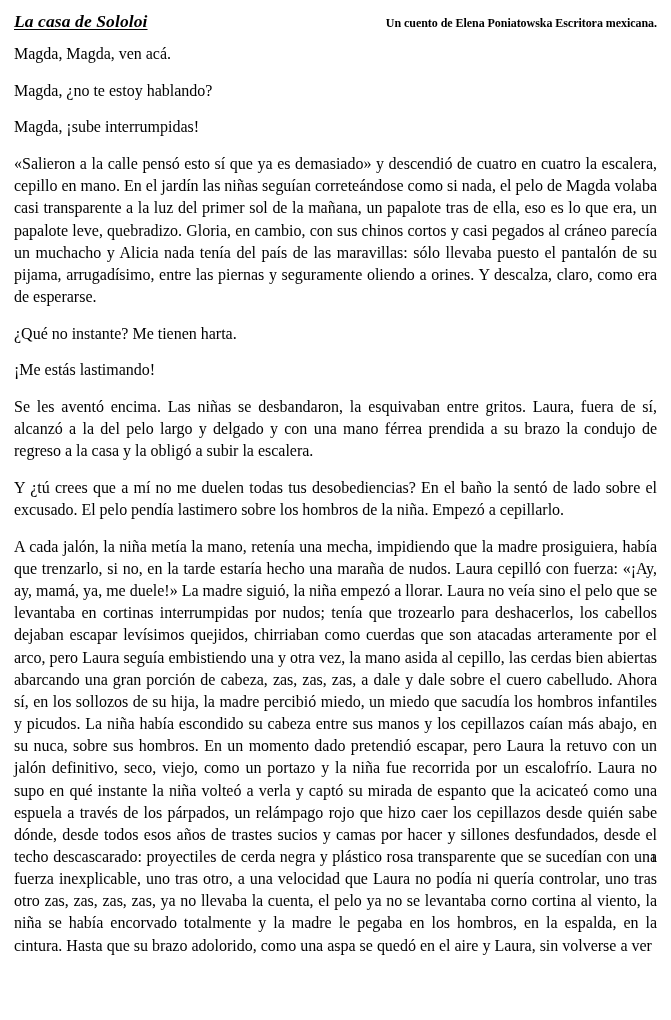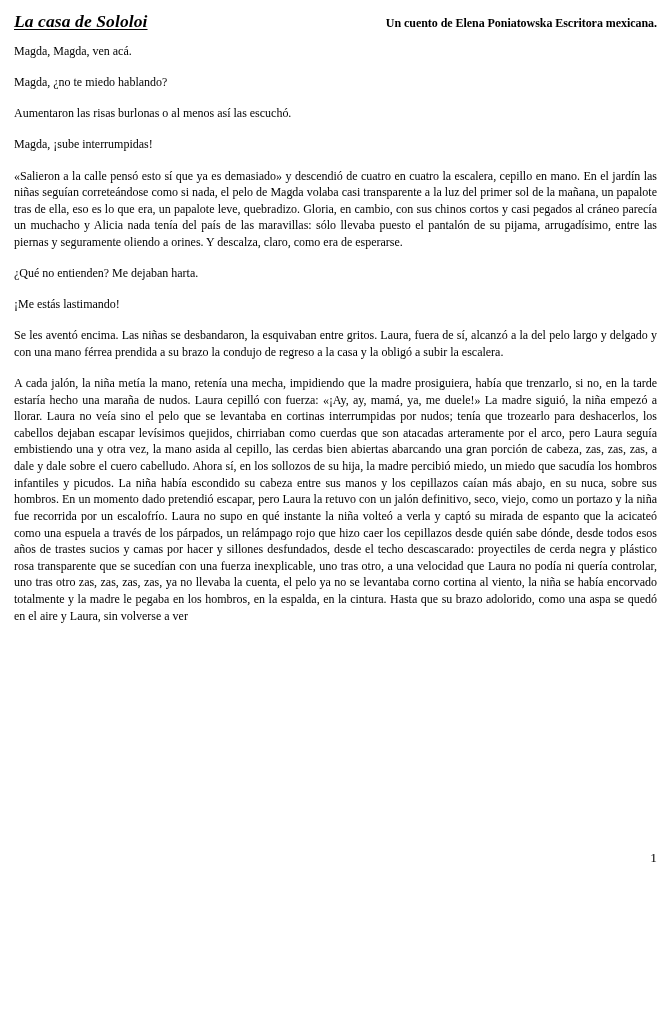--- a/index.html
+++ b/index.html
@@ -42,21 +42,21 @@
   .doc-byline {
     font-weight: bold;
     font-size: 12px;
     line-height: 1.15;
     white-space: nowrap;
     text-align: right;
     letter-spacing: -0.05px;
   }
   .body-text p {
     margin: 0 0 14.5px 0;
-    font-size: 12px;
+    font-size: 16px;
     line-height: 1.385;
     text-align: justify;
     text-justify: inter-word;
     hyphens: none;
     letter-spacing: -0.01px;
   }
   .body-text p.last-para {
     margin-bottom: 12px;
   }
   .page-number {
@@ -73,25 +73,25 @@
 
 <div class="page">
 
   <div class="doc-header">
     <div class="doc-title">La casa de Sololoi</div>
     <div class="doc-byline">Un cuento de Elena Poniatowska Escritora mexicana.</div>
   </div>
 
   <div class="body-text">
     <p>Magda, Magda, ven acá.</p>
-    <p>Magda, ¿no te miedo hablando?</p>
-    <p>Aumentaron las risas burlonas o al menos así las escuchó.</p>
+    <p>Magda, ¿no te estoy hablando?</p>
     <p>Magda, ¡sube interrumpidas!</p>
     <p>«Salieron a la calle pensó esto sí que ya es demasiado» y descendió de cuatro en cuatro la escalera, cepillo en mano. En el jardín las niñas seguían correteándose como si nada, el pelo de Magda volaba casi transparente a la luz del primer sol de la mañana, un papalote tras de ella, eso es lo que era, un papalote leve, quebradizo. Gloria, en cambio, con sus chinos cortos y casi pegados al cráneo parecía un muchacho y Alicia nada tenía del país de las maravillas: sólo llevaba puesto el pantalón de su pijama, arrugadísimo, entre las piernas y seguramente oliendo a orines. Y descalza, claro, como era de esperarse.</p>
-    <p>¿Qué no entienden? Me dejaban harta.</p>
+    <p>¿Qué no instante? Me tienen harta.</p>
     <p>¡Me estás lastimando!</p>
     <p>Se les aventó encima. Las niñas se desbandaron, la esquivaban entre gritos. Laura, fuera de sí, alcanzó a la del pelo largo y delgado y con una mano férrea prendida a su brazo la condujo de regreso a la casa y la obligó a subir la escalera.</p>
+    <p>Y ¿tú crees que a mí no me duelen todas tus desobediencias? En el baño la sentó de lado sobre el excusado. El pelo pendía lastimero sobre los hombros de la niña. Empezó a cepillarlo.</p>
     <p class="last-para">A cada jalón, la niña metía la mano, retenía una mecha, impidiendo que la madre prosiguiera, había que trenzarlo, si no, en la tarde estaría hecho una maraña de nudos. Laura cepilló con fuerza: «¡Ay, ay, mamá, ya, me duele!» La madre siguió, la niña empezó a llorar. Laura no veía sino el pelo que se levantaba en cortinas interrumpidas por nudos; tenía que trozearlo para deshacerlos, los cabellos dejaban escapar levísimos quejidos, chirriaban como cuerdas que son atacadas arteramente por el arco, pero Laura seguía embistiendo una y otra vez, la mano asida al cepillo, las cerdas bien abiertas abarcando una gran porción de cabeza, zas, zas, zas, a dale y dale sobre el cuero cabelludo. Ahora sí, en los sollozos de su hija, la madre percibió miedo, un miedo que sacudía los hombros infantiles y picudos. La niña había escondido su cabeza entre sus manos y los cepillazos caían más abajo, en su nuca, sobre sus hombros. En un momento dado pretendió escapar, pero Laura la retuvo con un jalón definitivo, seco, viejo, como un portazo y la niña fue recorrida por un escalofrío. Laura no supo en qué instante la niña volteó a verla y captó su mirada de espanto que la acicateó como una espuela a través de los párpados, un relámpago rojo que hizo caer los cepillazos desde quién sabe dónde, desde todos esos años de trastes sucios y camas por hacer y sillones desfundados, desde el techo descascarado: proyectiles de cerda negra y plástico rosa transparente que se sucedían con una fuerza inexplicable, uno tras otro, a una velocidad que Laura no podía ni quería controlar, uno tras otro zas, zas, zas, zas, ya no llevaba la cuenta, el pelo ya no se levantaba corno cortina al viento, la niña se había encorvado totalmente y la madre le pegaba en los hombros, en la espalda, en la cintura. Hasta que su brazo adolorido, como una aspa se quedó en el aire y Laura, sin volverse a ver</p>
   </div>
 
   <div class="page-number">1</div>
 
 </div>
 
 </body></html>

